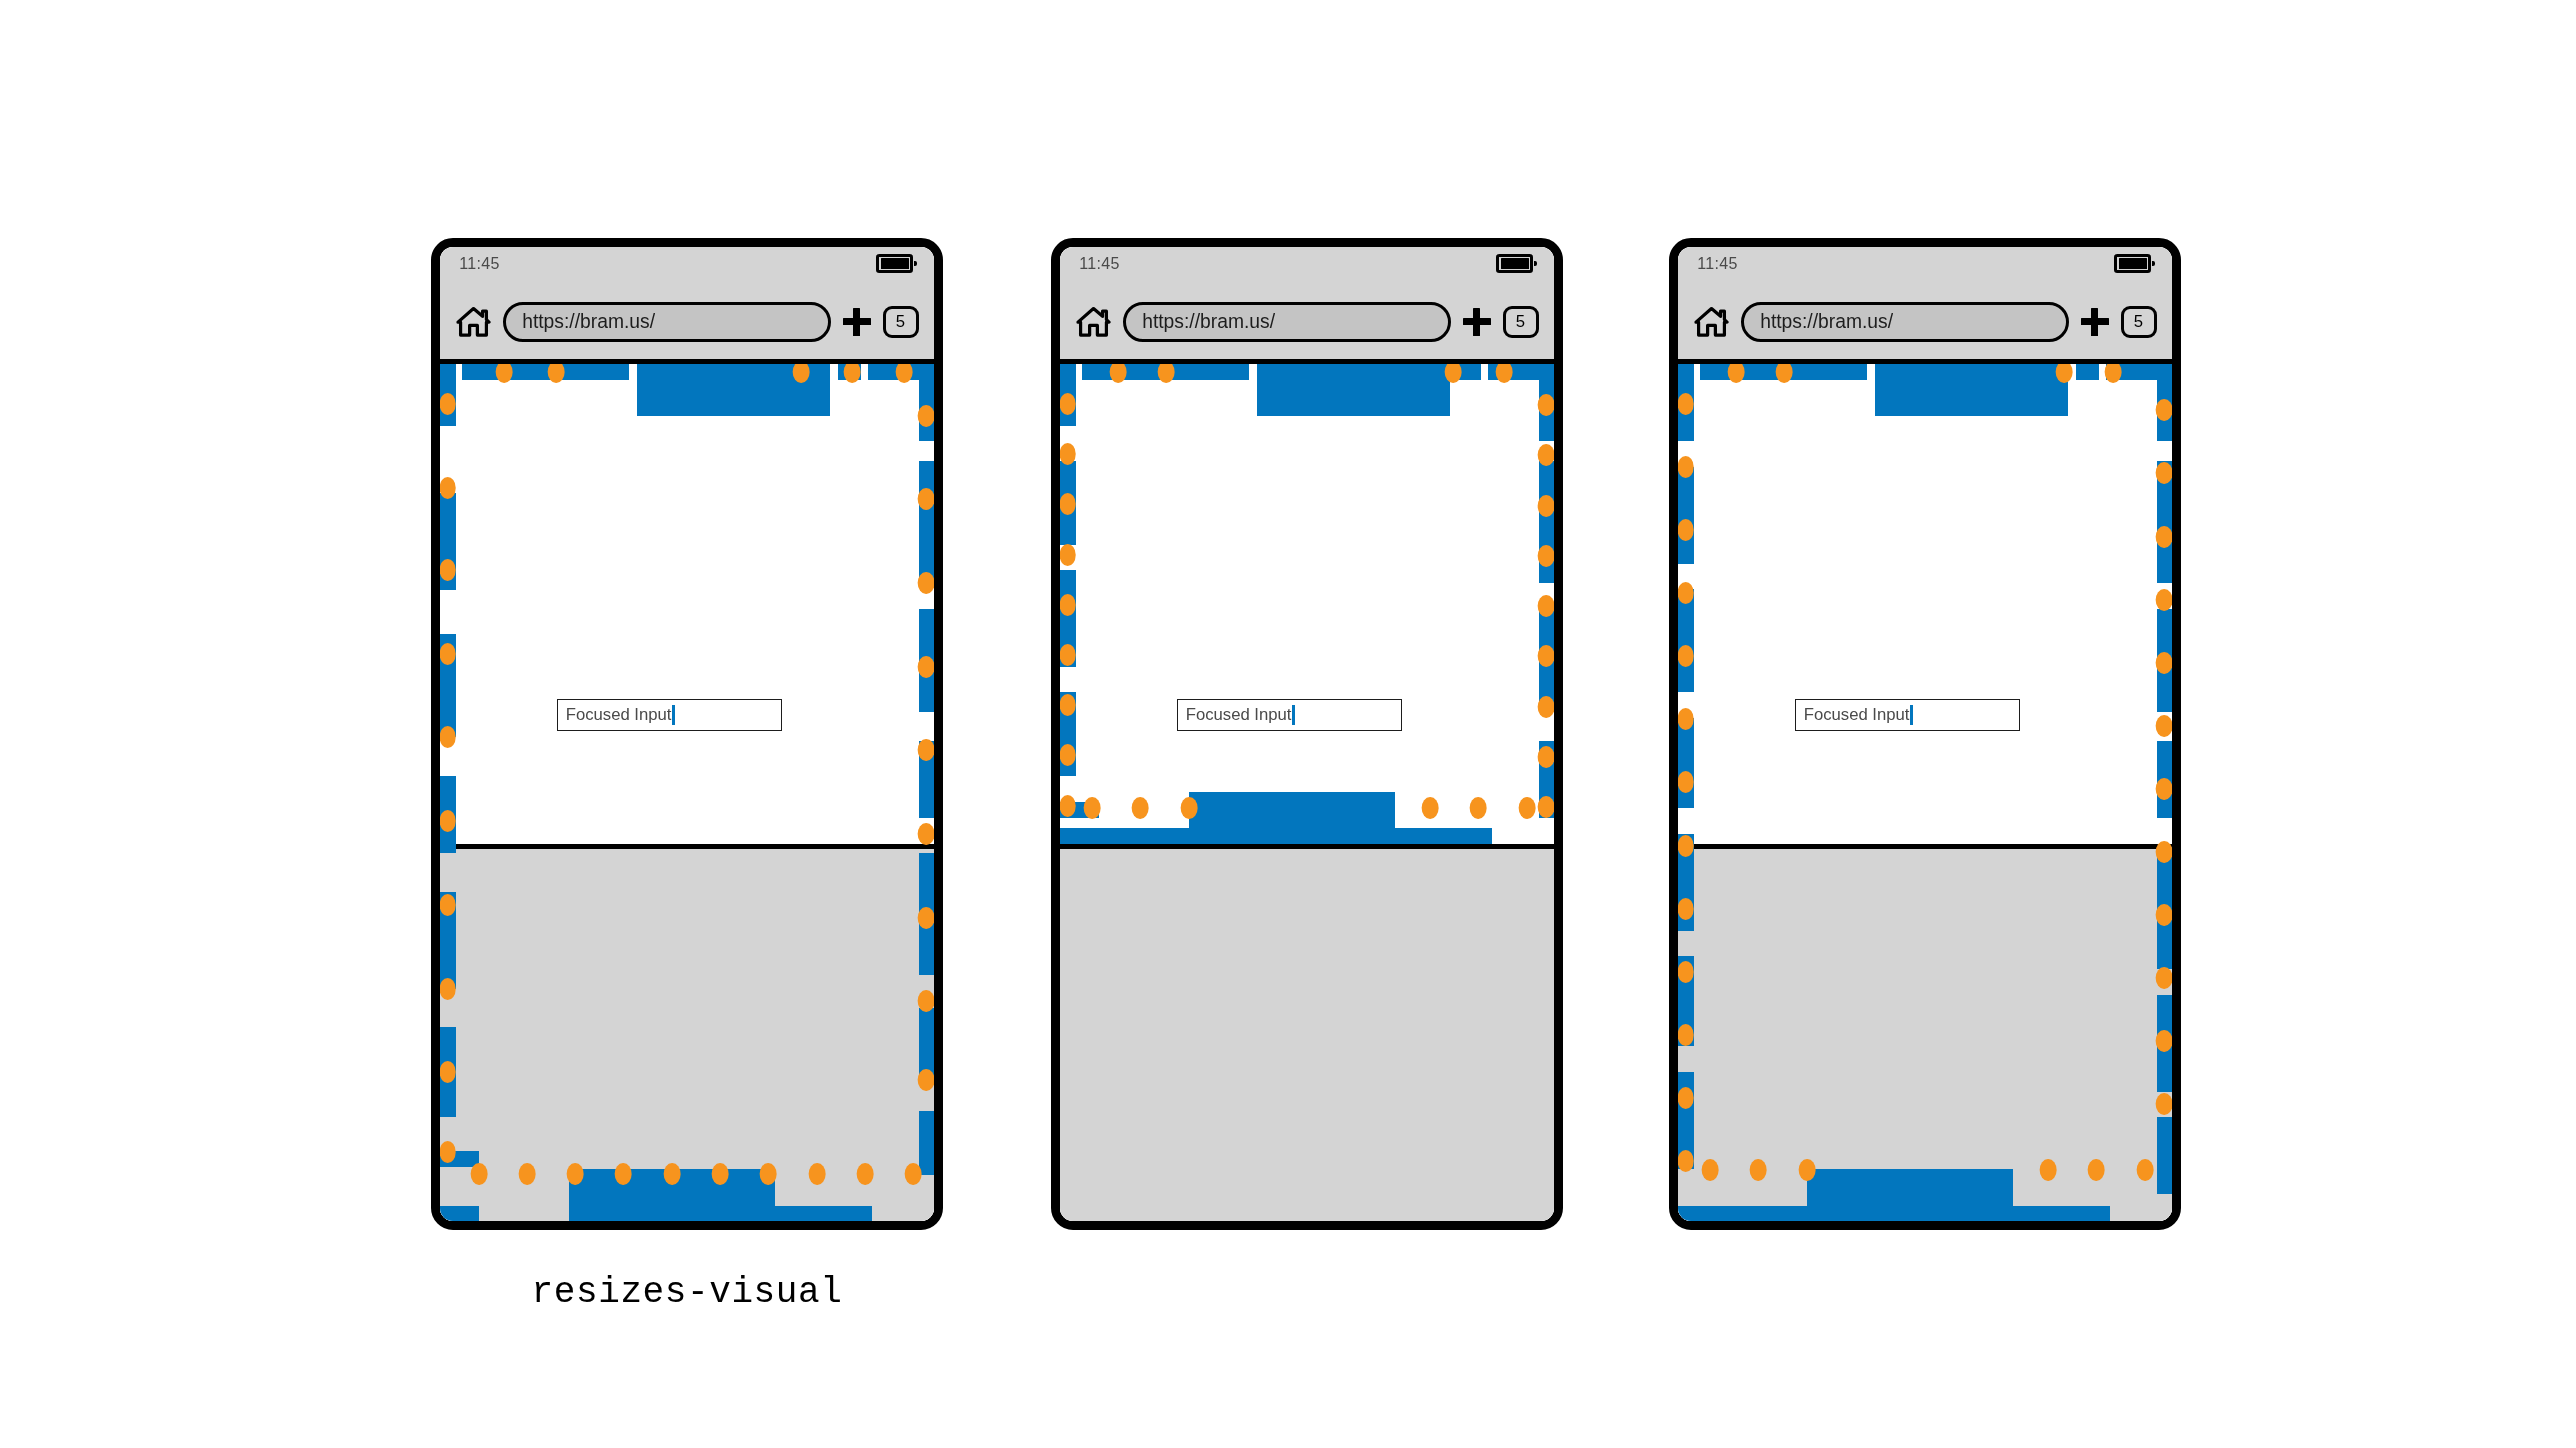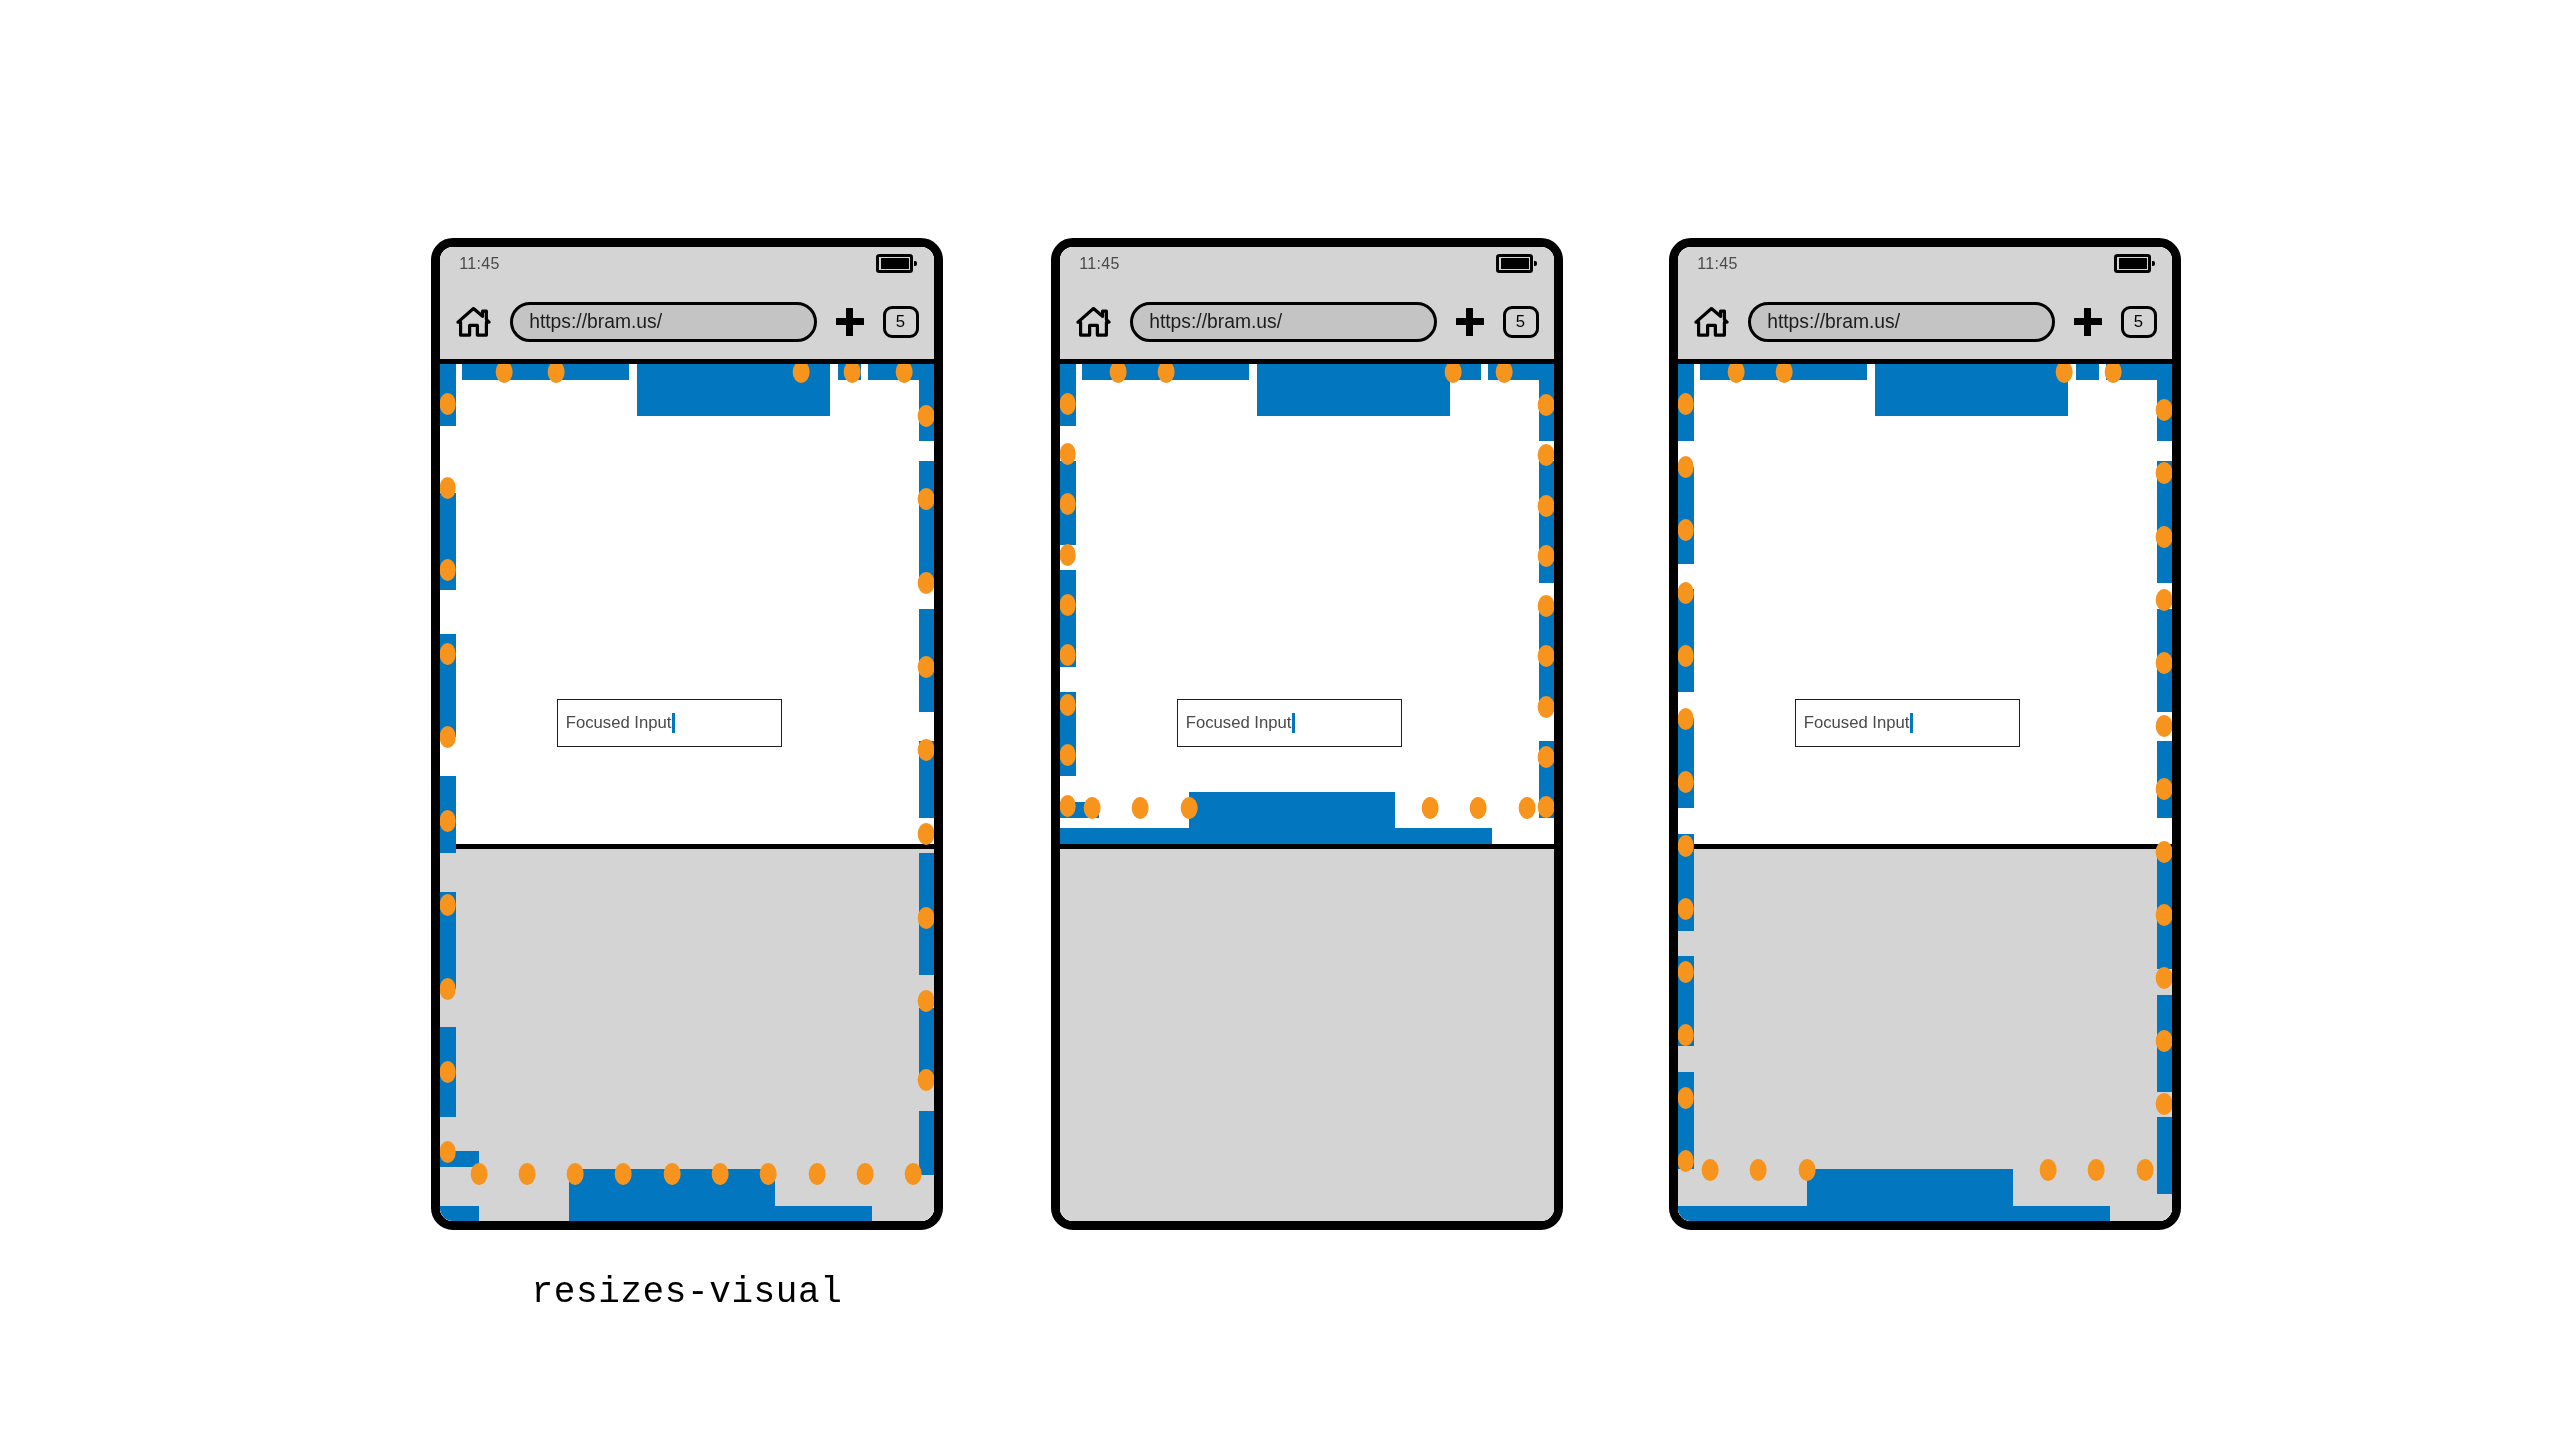--- a/index.html
+++ b/index.html
@@ -97,21 +97,21 @@
     background: #000000;
     border-radius: 0 1.9px 1.9px 0;
   }
 
   .toolbar {
     position: relative;
     height: 75px;
     display: flex;
     align-items: center;
     padding: 0 15.5px;
-    gap: 19px;
+    gap: 12px;
   }
   .home-icon {
     width: 35px;
     height: 31px;
     flex: 0 0 auto;
   }
   .home-icon svg { display: block; width: 35px; height: 31px; }
 
   .urlbar {
     flex: 1 1 auto;
@@ -182,21 +182,21 @@
     position: absolute;
     left: 0; right: 0; bottom: 0;
     background: #d4d4d4;
     border-top: 5.8px solid #000000;
     box-sizing: border-box;
   }
 
   
   .focused-input {
     position: absolute;
-    height: 48px;
+    height: 32px;
     border: 1.9px solid #1d1d1d;
     background: #ffffff;
     box-sizing: border-box;
     display: flex;
     align-items: center;
     padding-left: 7.7px;
     z-index: 5;
   }
   .fi-text {
     font-size: 16.7px;

